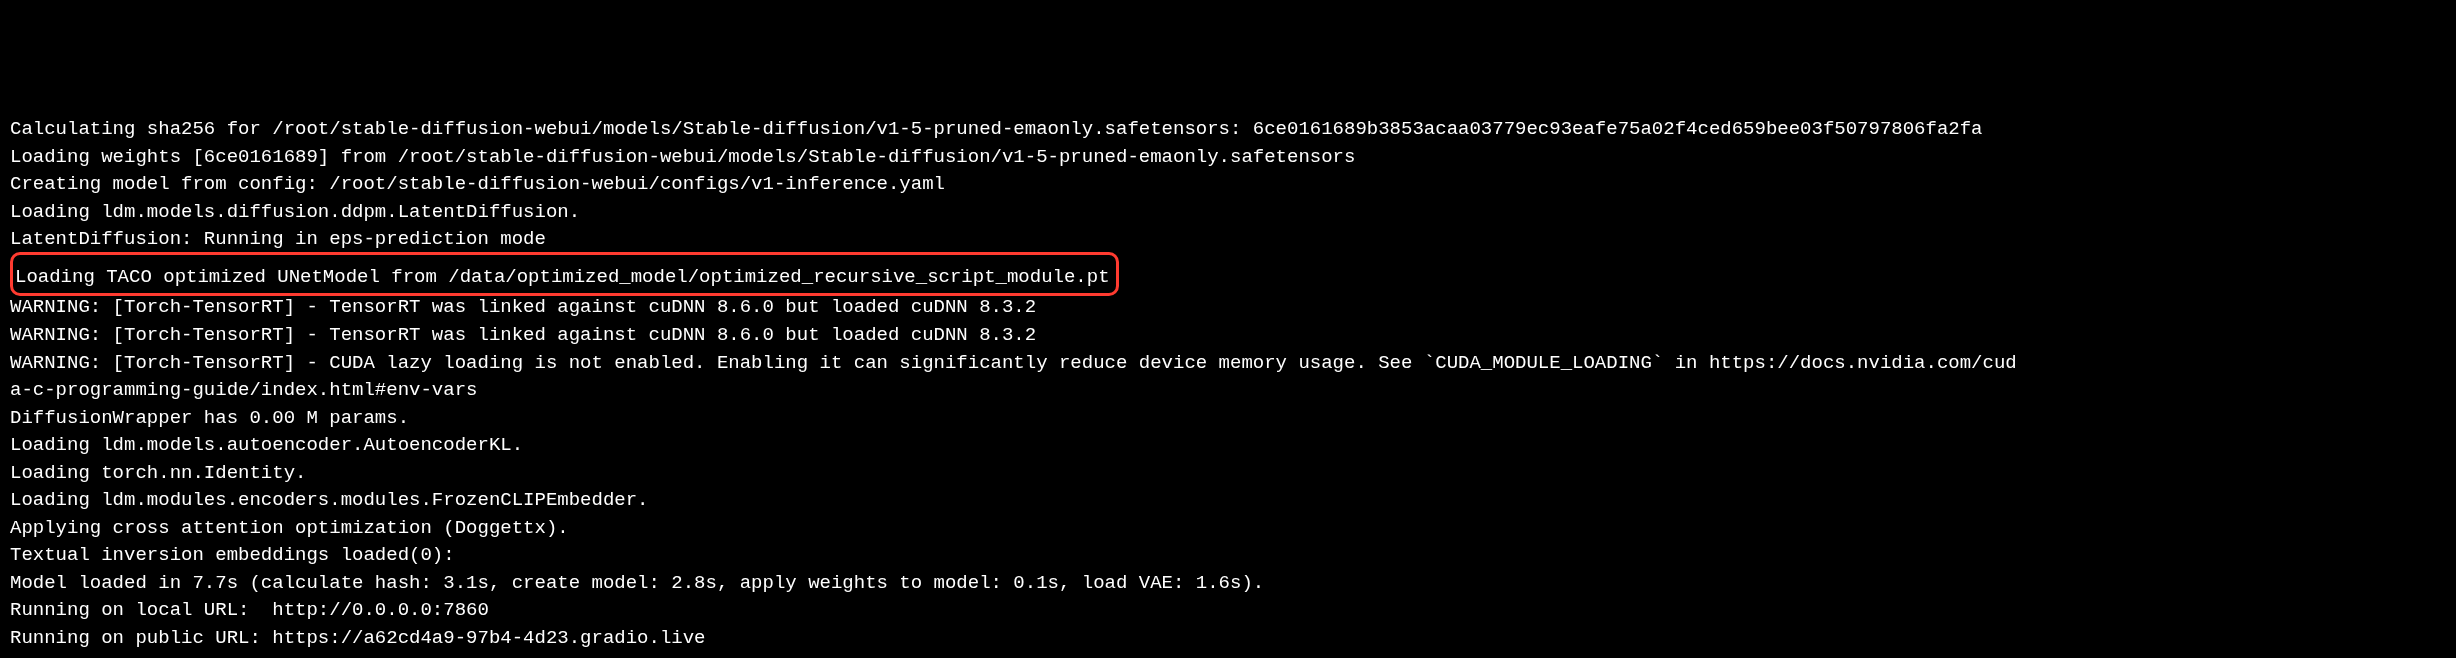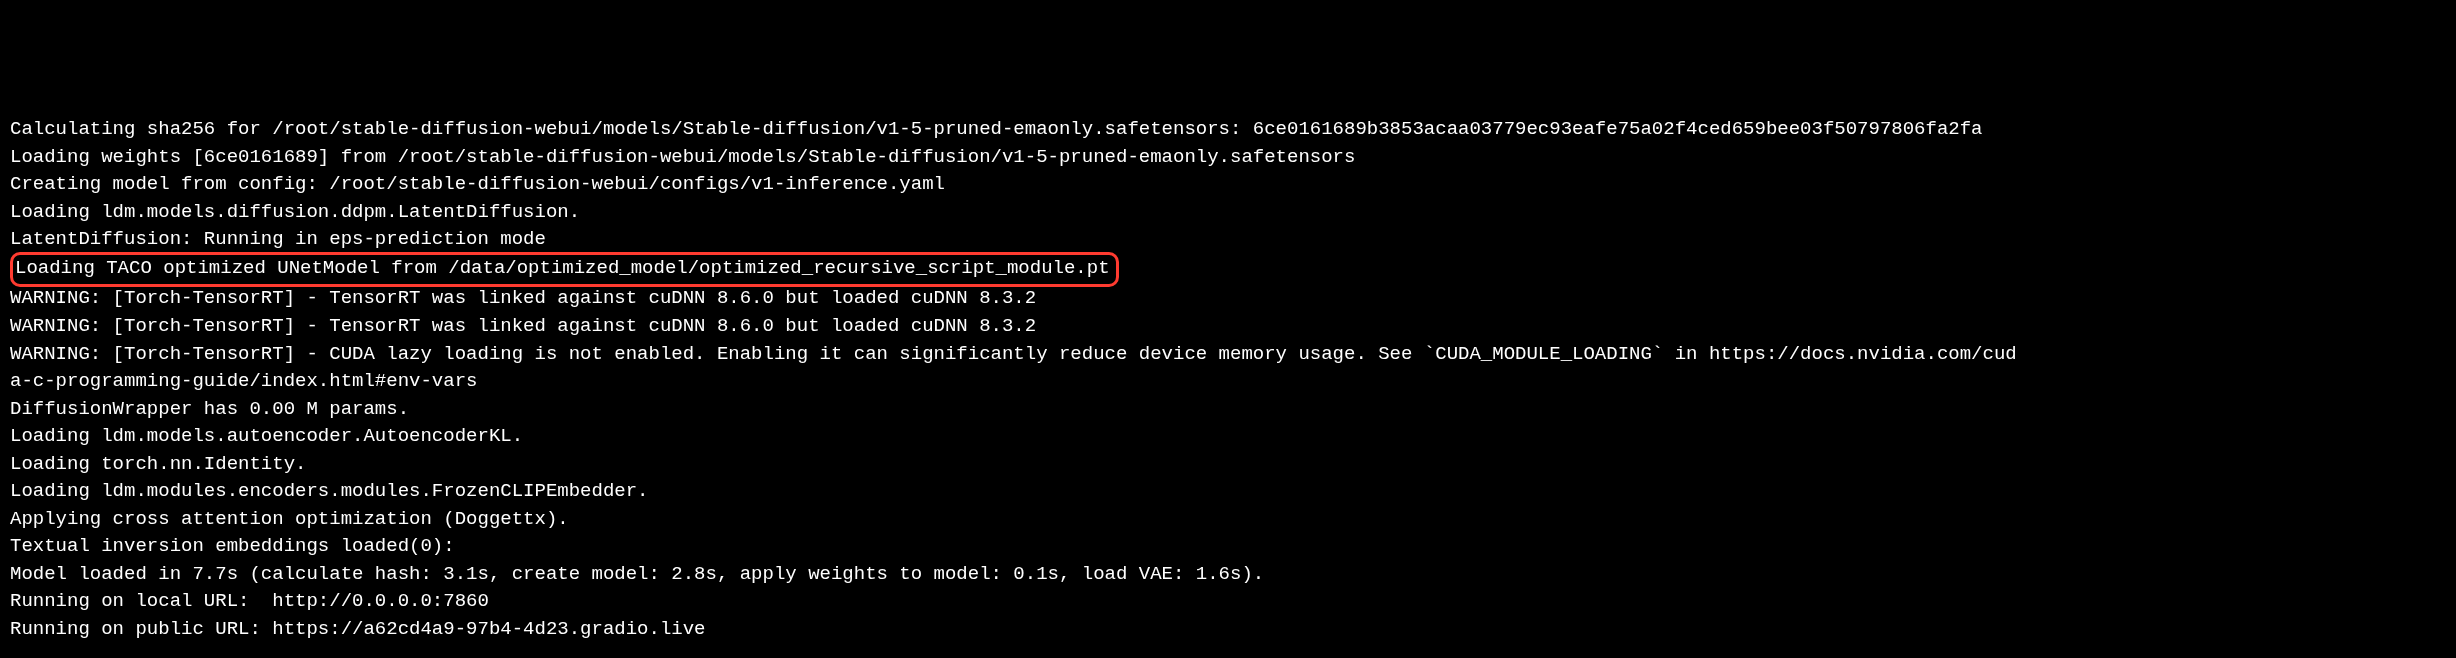--- a/index.html
+++ b/index.html
@@ -13,21 +13,21 @@
       white-space: pre;
       overflow-x: auto;
       width: 2456px;
       min-height: 658px;
     }
     .term-line { display: block; }
     .highlighted {
       display: inline-block;
       border: 3px solid #ff3b30;
       border-radius: 10px;
-      padding: 0 6px 2px 2px;
+      padding: 9px 6px 2px 2px;
       margin-top: -2px;
       margin-bottom: -2px;
     }
   </style>
 </head>
 <body>
 
 
 
 <div><span class="term-line">Calculating sha256 for /root/stable-diffusion-webui/models/Stable-diffusion/v1-5-pruned-emaonly.safetensors: 6ce0161689b3853acaa03779ec93eafe75a02f4ced659bee03f50797806fa2fa</span><span class="term-line">Loading weights [6ce0161689] from /root/stable-diffusion-webui/models/Stable-diffusion/v1-5-pruned-emaonly.safetensors</span><span class="term-line">Creating model from config: /root/stable-diffusion-webui/configs/v1-inference.yaml</span><span class="term-line">Loading ldm.models.diffusion.ddpm.LatentDiffusion.</span><span class="term-line">LatentDiffusion: Running in eps-prediction mode</span><span class="term-line"><span class="highlighted">Loading TACO optimized UNetModel from /data/optimized_model/optimized_recursive_script_module.pt</span></span><span class="term-line">WARNING: [Torch-TensorRT] - TensorRT was linked against cuDNN 8.6.0 but loaded cuDNN 8.3.2</span><span class="term-line">WARNING: [Torch-TensorRT] - TensorRT was linked against cuDNN 8.6.0 but loaded cuDNN 8.3.2</span><span class="term-line">WARNING: [Torch-TensorRT] - CUDA lazy loading is not enabled. Enabling it can significantly reduce device memory usage. See `CUDA_MODULE_LOADING` in https://docs.nvidia.com/cud</span><span class="term-line">a-c-programming-guide/index.html#env-vars</span><span class="term-line">DiffusionWrapper has 0.00 M params.</span><span class="term-line">Loading ldm.models.autoencoder.AutoencoderKL.</span><span class="term-line">Loading torch.nn.Identity.</span><span class="term-line">Loading ldm.modules.encoders.modules.FrozenCLIPEmbedder.</span><span class="term-line">Applying cross attention optimization (Doggettx).</span><span class="term-line">Textual inversion embeddings loaded(0):</span><span class="term-line">Model loaded in 7.7s (calculate hash: 3.1s, create model: 2.8s, apply weights to model: 0.1s, load VAE: 1.6s).</span><span class="term-line">Running on local URL:  http://0.0.0.0:7860</span><span class="term-line">Running on public URL: https://a62cd4a9-97b4-4d23.gradio.live</span></div>

